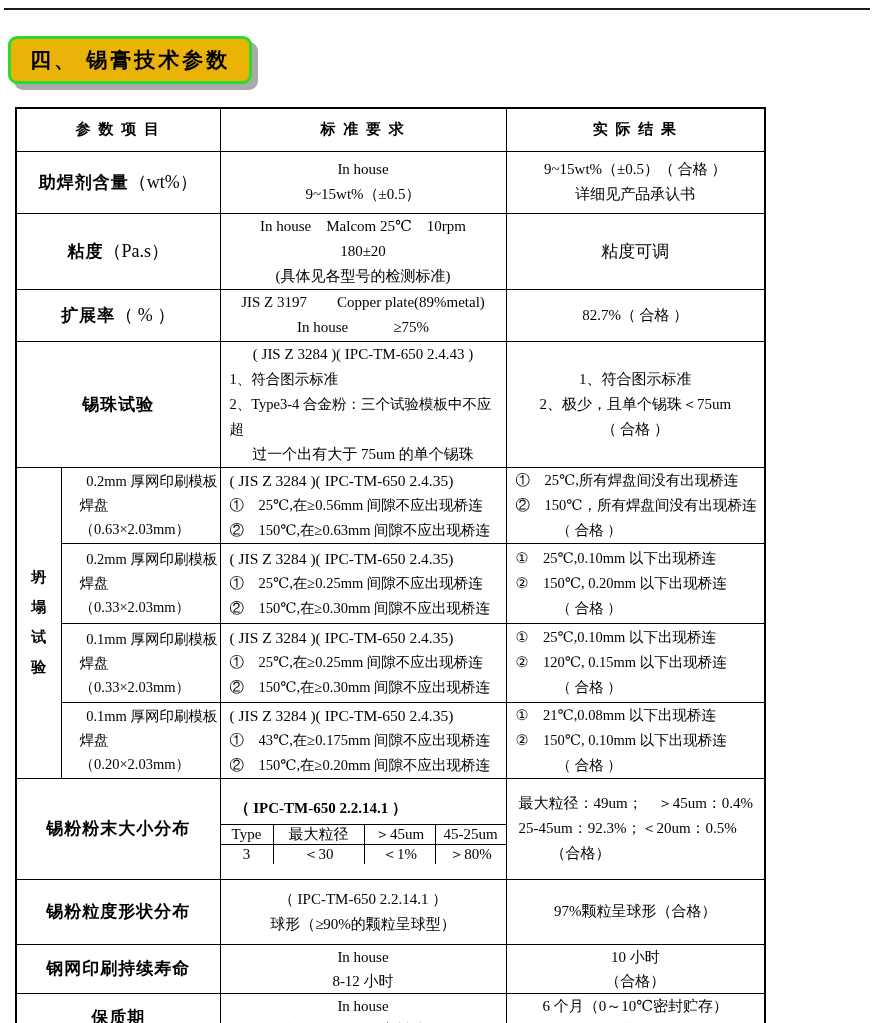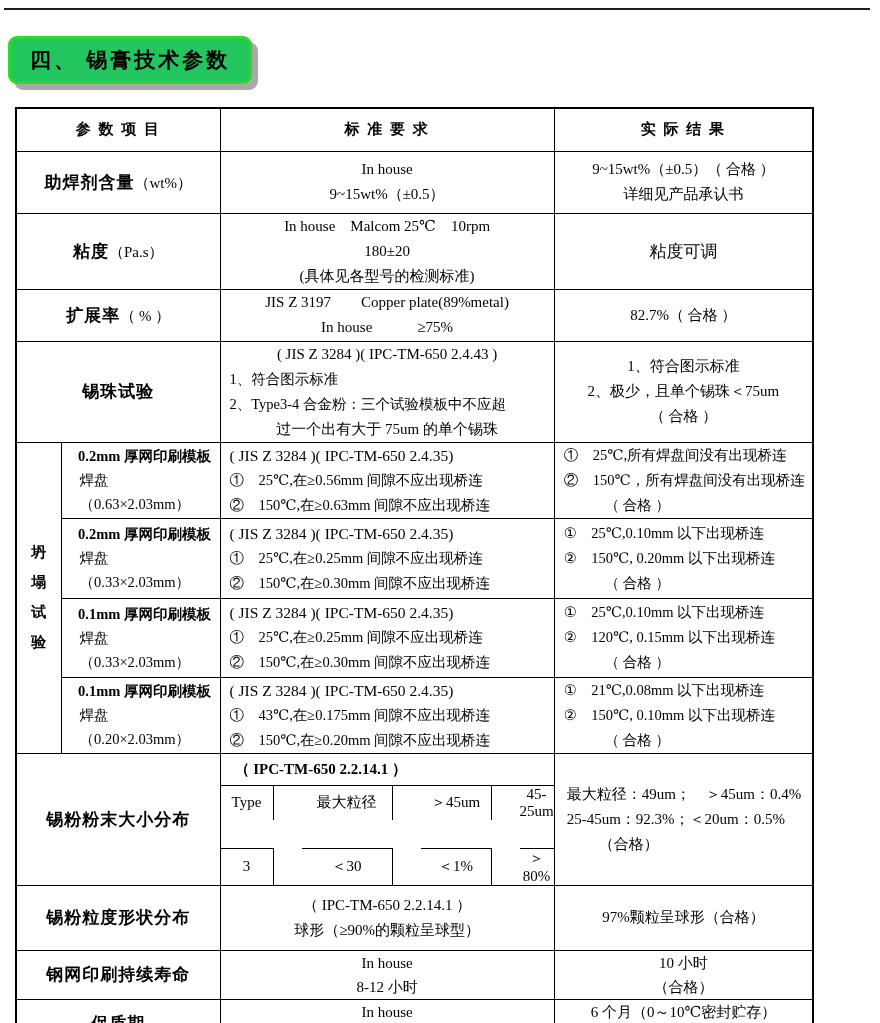--- a/index.html
+++ b/index.html
@@ -3,54 +3,54 @@
 <meta charset="utf-8">
 <style>
   html,body { margin:0; padding:0; background:#ffffff; }
   body { font-family:"Liberation Serif","DejaVu Serif",serif; color:#000; }
   .page { position:relative; width:880px; height:1023px; background:#fff; overflow:hidden; }
 
   .toprule { position:absolute; left:4px; top:8px; width:866px; height:0;
              border-top:2px solid #1c1c1c; }
 
   .titlebox { position:absolute; left:8px; top:36px; width:238px; height:42px;
-              background:#22c55e; border:3px solid #2bdb2b; border-radius:9px;
+              background:#eab308; border:3px solid #2bdb2b; border-radius:9px;
               box-shadow:6px 6px 0 #a9a9a9;
               display:flex; align-items:center; justify-content:center;
               font-size:21px; font-weight:bold; letter-spacing:3px; }
 
   table.t { position:absolute; left:15px; top:107px; border-collapse:collapse;
             table-layout:fixed; border:2px solid #000; }
   .t td { border:1px solid #000; text-align:center; vertical-align:middle;
           font-size:15px; padding:0 2px; overflow:hidden; }
 
   .hd { font-weight:bold; font-size:18px; letter-spacing:2px; }
 
   .param { font-weight:bold; font-size:17px; letter-spacing:1px; }
-  .unit  { font-size:15px; font-weight:normal; letter-spacing:0; }
+  .unit  { font-size:18px; font-weight:normal; letter-spacing:0; }
 
   .line  { display:block; line-height:25px; }
   .lineL { display:block; line-height:25px; text-align:left; padding-left:7px; font-size:14.5px; }
   .b     { font-weight:normal; }
   .ind   { padding-left:48px; }
   .ind2  { padding-left:42px; }
 
   .vcell { font-weight:bold; font-size:18px; padding:0; }
   .vchar { display:block; line-height:1; margin:15px auto; }
 
-  .lbl1 { display:block; text-align:center; padding-left:8px; font-weight:bold;
+  .lbl1 { display:block; text-align:right; padding-left:8px; font-weight:normal;
           font-size:14.5px; line-height:24px; }
   .lbl2 { display:block; text-align:left; padding-left:8px; font-size:14.5px;
           line-height:24px;margin-left:8px; }
 
   td.nopad { padding:0; }
   .subwrap { display:flex; flex-direction:column; height:100%; }
   .subhd { height:31px; line-height:31px; border-bottom:1px solid #000;
            font-weight:bold; font-size:15px; text-align:left; padding-left:14px; }
-  .subgrid { flex:1; display:grid; grid-template-columns:53px 91px 71px 1fr;gap:28px; }
+  .subgrid { flex:1; display:grid; grid-template-columns:53px 91px 71px 1fr; }
   .subgrid > div { border-right:1px solid #000; display:flex; align-items:center;
                    justify-content:center; font-size:15px; }
   .subgrid > div:nth-child(4n) { border-right:none; }
   .subgrid > div:nth-child(n+5) { border-top:1px solid #000; }
 </style>
 </head>
 <body>
 
 <div class="page">
   <div class="toprule"></div>

